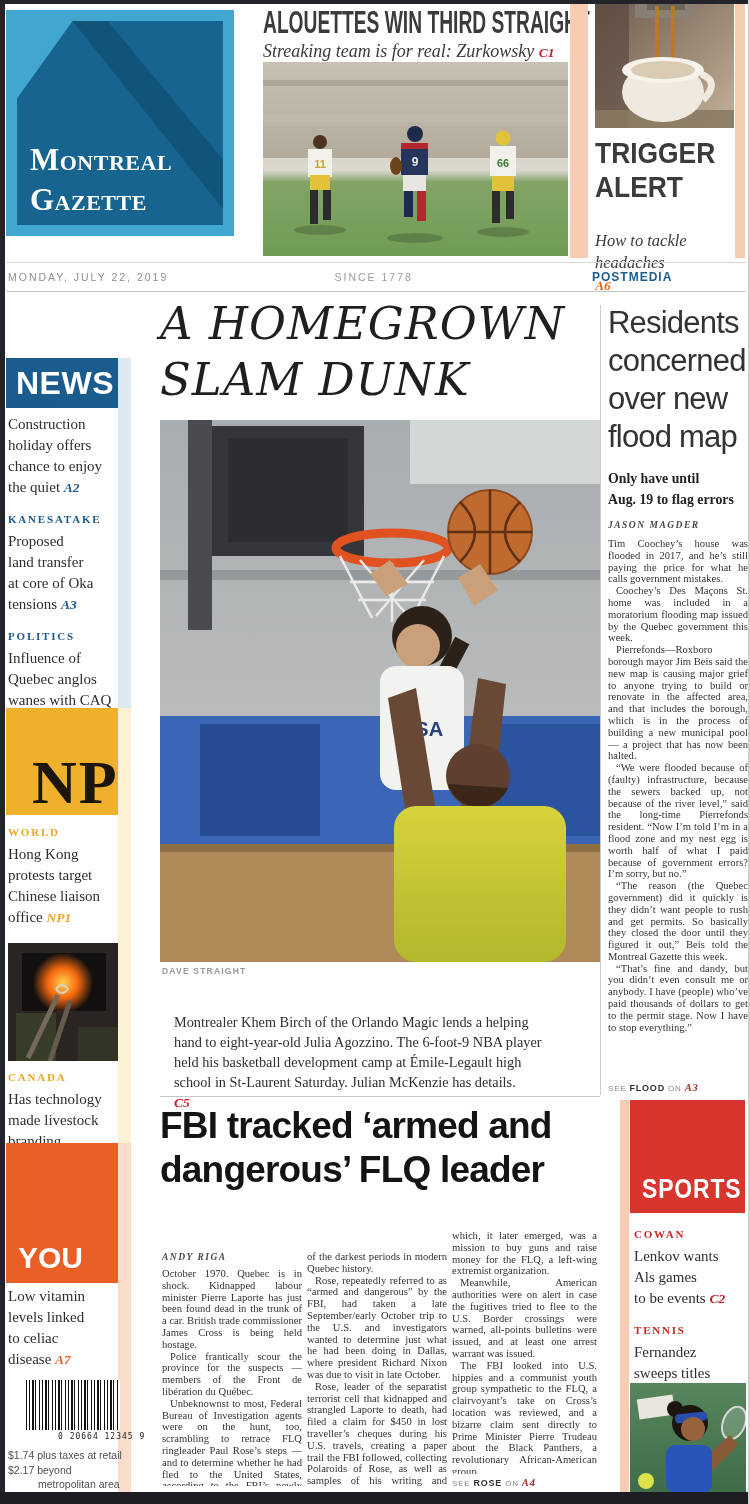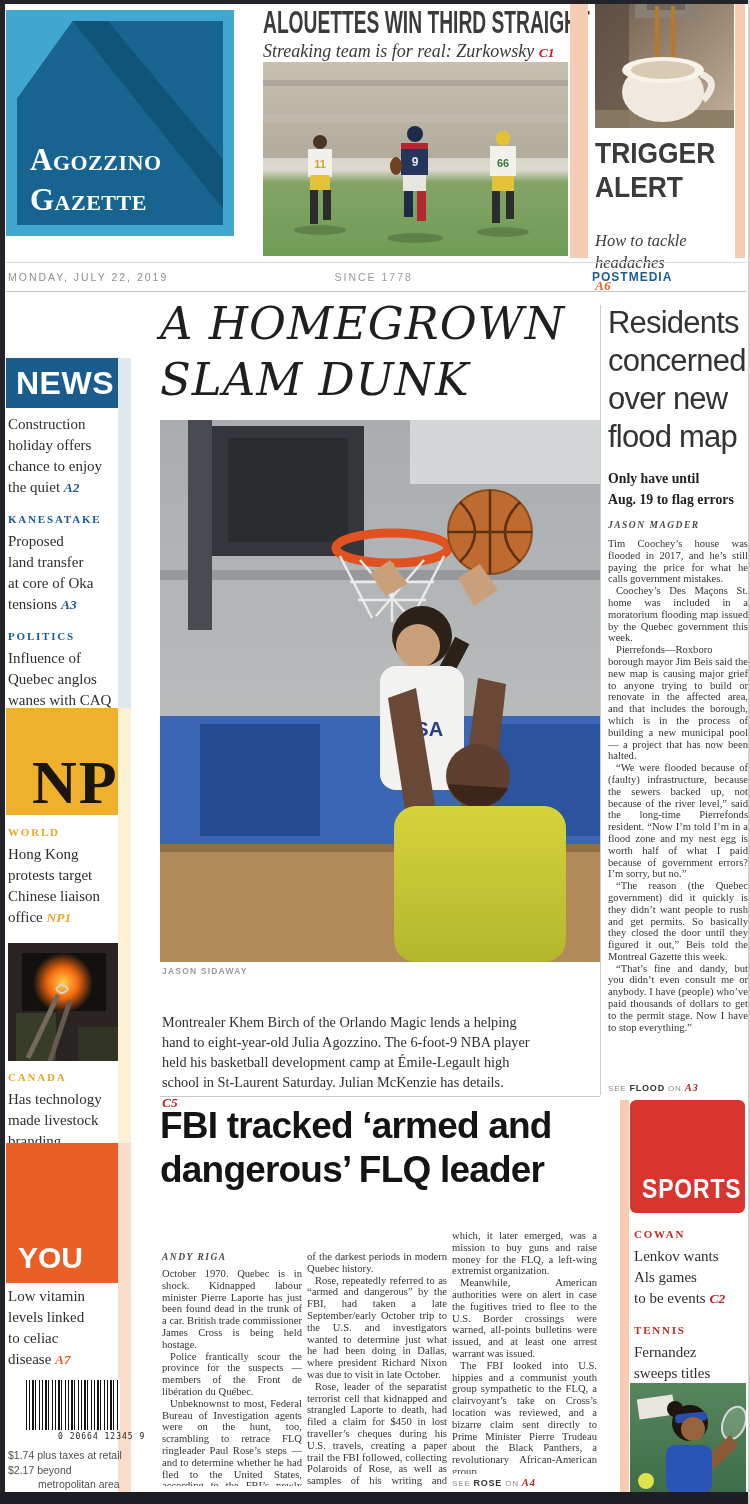--- a/index.html
+++ b/index.html
@@ -42,39 +42,39 @@
   
   .box{font-family:"Liberation Sans",sans-serif;color:#fff;font-weight:bold;}
   .box-news{left:6px;top:358px;width:112px;height:50px;background:#1b5c8e;font-size:32px;line-height:50px;padding-left:10px;letter-spacing:.5px;}
   .tint-blue{left:118px;top:358px;width:13px;height:350px;background:#dde8f0;}
   .box-np{left:6px;top:708px;width:112px;height:107px;background:#efb02c;}
   .np-letters{position:absolute;left:26px;bottom:2px;font-family:"Liberation Serif",serif;font-size:62px;line-height:62px;color:#1c150b;letter-spacing:2px;}
   .tint-yellow{left:118px;top:708px;width:13px;height:435px;background:#fcf1d3;}
   .box-you{left:6px;top:1143px;width:112px;height:140px;background:#e95f26;font-size:30px;}
   .you-label{position:absolute;left:12px;bottom:8px;}
   .tint-peach{left:118px;top:1143px;width:13px;height:349px;background:#f9ddca;}
-  .box-sports{left:630px;top:1100px;width:115px;height:113px;background:#d9352f;font-size:27px;border-radius:6px;}
+  .box-sports{left:630px;top:1100px;width:115px;height:113px;background:#d9352f;font-size:27px;}
   .sports-label{position:absolute;left:12px;bottom:8px;transform:scaleX(.85);transform-origin:0 100%;letter-spacing:1px;}
   .strip-sports{left:620px;top:1100px;width:9px;height:392px;background:#f6cdb2;}
 
   
   .side-col{width:126px;}
   .item{margin-bottom:15px;}
   .kicker{font-size:11px;font-weight:bold;letter-spacing:1.8px;margin-bottom:6px;font-family:"Liberation Serif",serif;}
   .c-news{color:#1b5c8e;} .c-np{color:#e9a825;} .c-you{color:#e95f26;} .c-red{color:#c42b24;}
   .itext{font-size:15px;line-height:21px;color:#2e2e2e;}
   .itext span{white-space:pre-line;}
   .ref{font-style:italic;font-weight:bold;font-size:13.5px;}
   .r-red{color:#c41f25;} .r-orange{color:#e06420;}
 
   
   .main-headline{left:160px;top:296px;width:440px;font-family:"DejaVu Serif",serif;font-style:italic;
                  font-size:45px;line-height:56px;color:#1f1f1f;white-space:pre-line;letter-spacing:1px;}
   .credit{left:162px;top:966px;font-family:"Liberation Sans",sans-serif;font-size:8.5px;letter-spacing:1.2px;color:#9a9a9a;font-weight:bold;}
-  .caption{left:162px;top:992px;width:445px;font-size:14.3px;line-height:20px;color:#2e2e2e;white-space:pre-line;}
+  .caption{left:174px;top:992px;width:445px;font-size:14.3px;line-height:20px;color:#2e2e2e;white-space:pre-line;}
   .rule-h{left:160px;top:1096px;width:440px;height:1px;background:#c9c9c9;}
 
   
   .fbi-headline{left:160px;top:1104px;width:460px;font-family:"Liberation Sans",sans-serif;font-weight:bold;
                 font-size:37px;line-height:44px;letter-spacing:-.8px;color:#141414;white-space:pre-line;}
   .fbi-deck{left:162px;top:1198px;width:290px;font-size:19px;line-height:25px;color:#222;white-space:pre-line;}
   .byline{font-family:"Liberation Serif",serif;font-size:9.5px;font-weight:bold;font-style:italic;letter-spacing:1.5px;color:#4a4a4a;}
   .fbi-byline{left:162px;top:1252px;}
   .bodytext{font-size:10.6px;line-height:11.8px;text-align:justify;color:#333;}
   .bodytext p{margin:0;text-indent:8px;}
@@ -193,21 +193,21 @@
   <div class="abs trigger-sub">
     <span>How to tackle
 headaches</span>
     <i class="ref r-orange">A6</i>
   </div>
   <div class="abs peach-b"></div>
 
   <div class="abs logo">
     <div class="logo-dark"></div>
     <div class="logo-shade"></div>
-    <div class="logo-text">Agozzino
+    <div class="logo-text">Montreal
 Gazette</div>
   </div>
 
   <div class="abs dateline">
     <span class="dl-date">MONDAY, JULY 22, 2019</span>
     <span class="dl-since">SINCE 1778</span>
     <span class="dl-brand">POSTMEDIA</span>
   </div>
 
   <div class="abs box box-news">NEWS</div>
@@ -360,21 +360,21 @@
       <g>
         <polygon points="300,392 318,258 346,264 332,396" fill="#6a4836"></polygon>
         <polygon points="246,396 228,278 256,268 276,392" fill="#6a4836"></polygon>
         <circle cx="318" cy="356" r="32" fill="#5f4030"></circle>
         <path d="M288,364 a32,32 0 0 0 60,4 z" fill="#3c2619"></path>
         <rect x="234" y="386" width="172" height="156" rx="22" fill="url(#yl)"></rect>
       </g>
     </svg>
   </div>
 
-  <div class="abs credit">JASON SIDAWAY</div>
+  <div class="abs credit">DAVE STRAIGHT</div>
   <div class="abs caption">
     <span>Montrealer Khem Birch of the Orlando Magic lends a helping
 hand to eight-year-old Julia Agozzino. The 6-foot-9 NBA player
 held his basketball development camp at Émile-Legault high
 school in St-Laurent Saturday. Julian McKenzie has details.</span>
     <i class="ref r-red">C5</i>
   </div>
 
   <div class="abs rule-h"></div>
 

